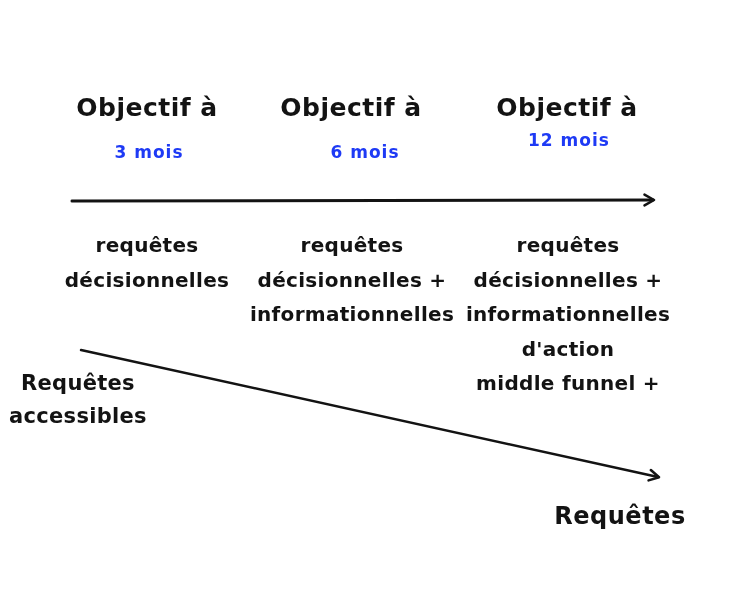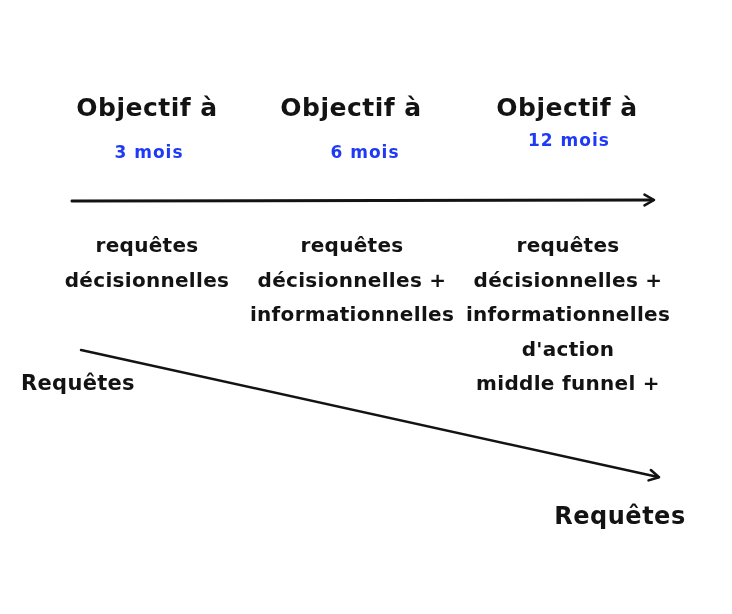--- a/index.html
+++ b/index.html
@@ -89,19 +89,20 @@
   <div class="center col-items" style="left:568px; top:228px">
     <div>requêtes</div>
     <div>décisionnelles +</div>
     <div>informationnelles</div>
     <div>d'action</div>
     <div>middle funnel +</div>
   </div>
 
   <div class="center axis-start" style="left:78px; top:367px">
     <div>Requêtes</div>
+    <div>accessibles</div>
   </div>
 
   <div class="center axis-end" style="left:620px; top:498px">
     <div>Requêtes</div>
   </div>
 
 </div>
 
 </body></html>

